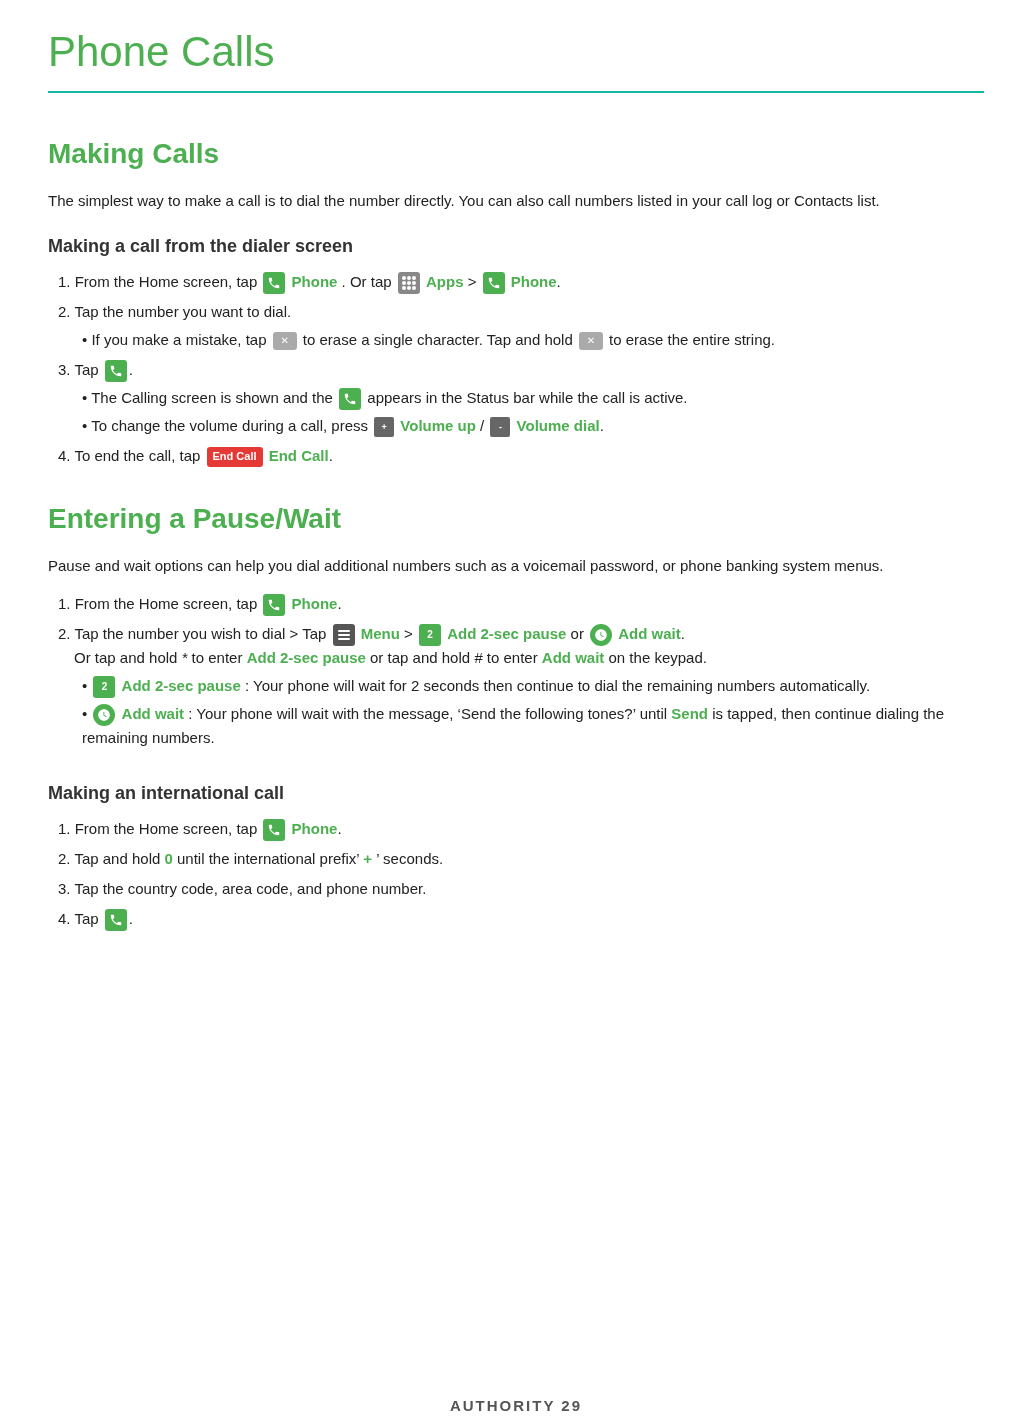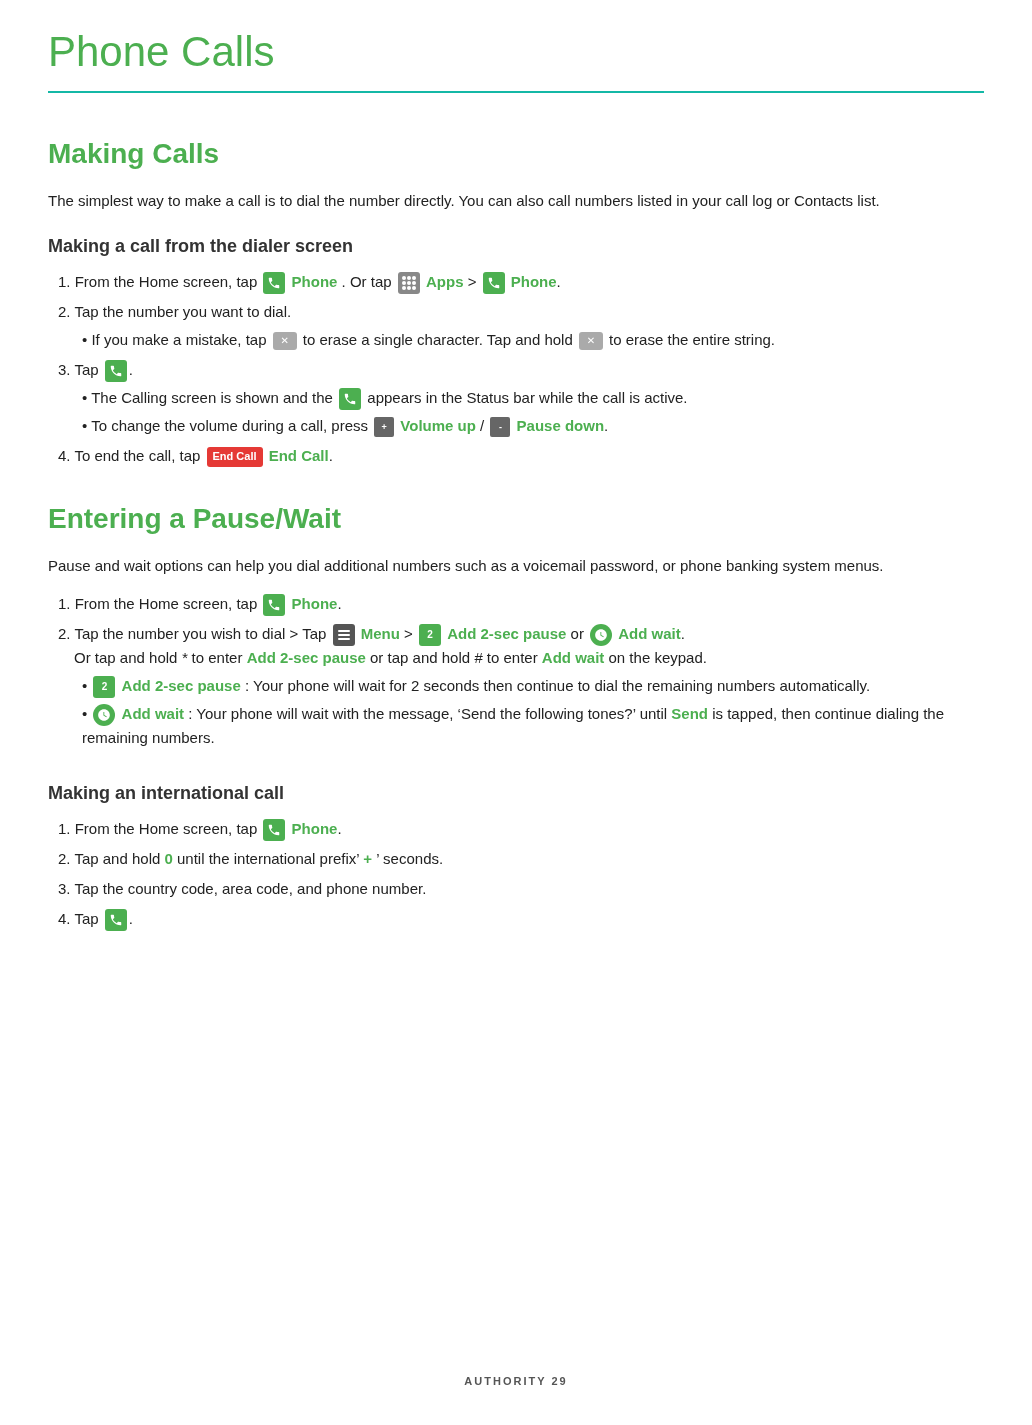--- a/index.html
+++ b/index.html
@@ -240,25 +240,25 @@
       font-size: 10px;
       color: white;
     }
 
     .section-divider {
       margin-bottom: 30px;
     }
 
     .footer {
       position: absolute;
-      bottom: 36px;
+      bottom: 8px;
       left: 0;
       right: 0;
       text-align: center;
-      font-size: 11px;
+      font-size: 15px;
       font-weight: bold;
       letter-spacing: 2px;
       color: #555;
       text-transform: uppercase;
     }
 
     .bold-text {
       font-weight: bold;
     }
 
@@ -348,21 +348,21 @@
                 </svg>
             </span>
             <span>appears in the Status bar while the call is active.</span>
           </li>
           <li>
             <span>To change the volume during a call, press</span>
             <span class="vol-up-icon inline-icon">+</span>
             <span class="green-text">Volume up</span>
             <span> / </span>
             <span class="vol-down-icon inline-icon">-</span>
-            <span class="green-text">Pause down</span><span>.</span>
+            <span class="green-text">Volume dial</span><span>.</span>
           </li>
         </ul>
       </li>
 
       <li>
         <span>4. To end the call, tap</span>
         <span class="end-call-badge inline-icon">End Call</span>
         <span class="green-text">End Call</span><span>.</span>
       </li>
     </ul>

